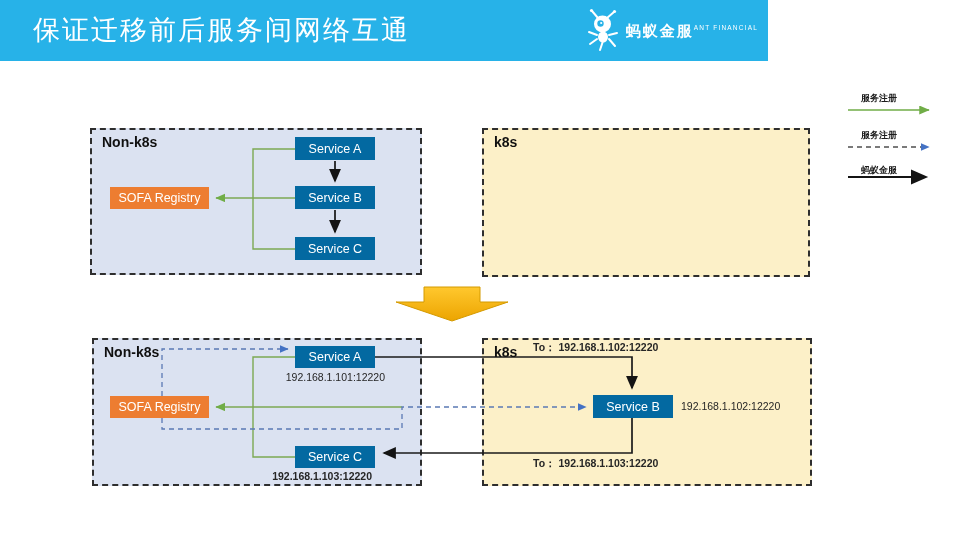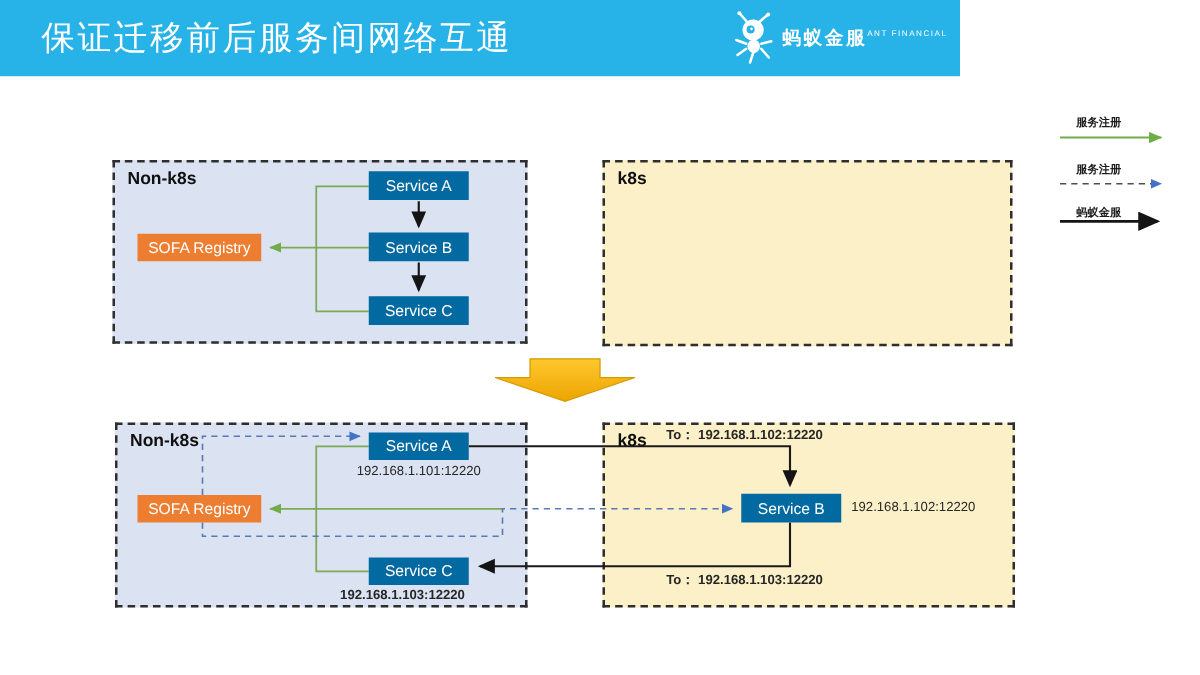--- a/index.html
+++ b/index.html
@@ -25,21 +25,21 @@
   .region-k8s{background:#fcf0c8;}
   .region-label{position:absolute;font-size:14px;font-weight:bold;color:#101010;z-index:3;text-align:center;}
 
   
   .node{position:absolute;display:flex;align-items:center;justify-content:center;
         color:#ffffff;font-size:12.5px;z-index:3;white-space:nowrap;}
   .node-service{background:#0369a1;}
   .node-registry{background:#ed7d31;}
 
   .addr{position:absolute;font-size:10.5px;color:#262626;z-index:3;white-space:nowrap;}
-  .addr-center{width:100px;text-align:center;}
+  .addr-center{width:100px;text-align:right;}
   .route{position:absolute;font-size:10.5px;color:#262626;z-index:3;white-space:nowrap;font-weight:bold;}
 
   .connectors{position:absolute;left:0;top:0;z-index:2;pointer-events:none;}
 </style>
 </head>
 <body>
 
 <div class="slide">
 
   <div class="header">

